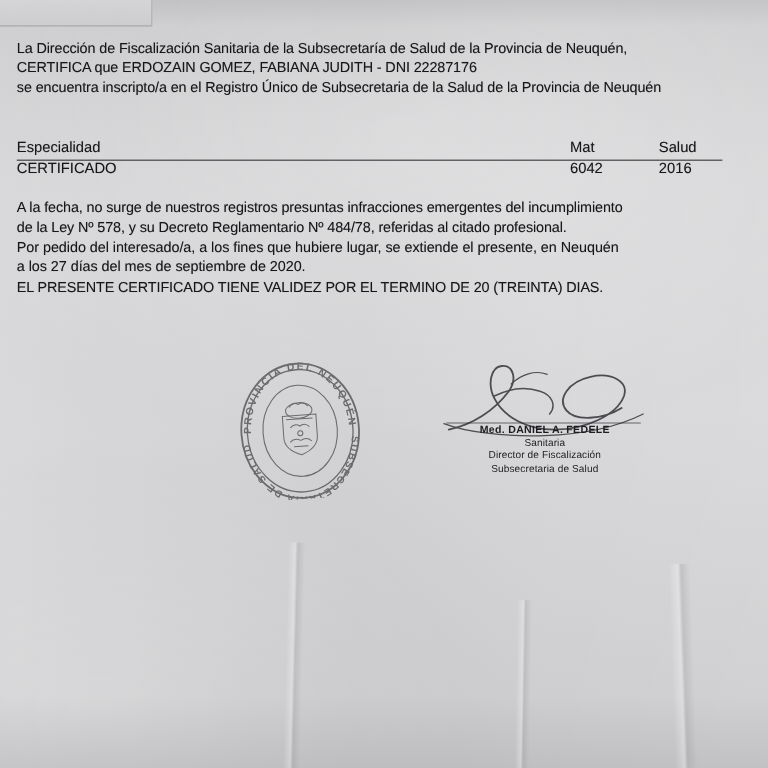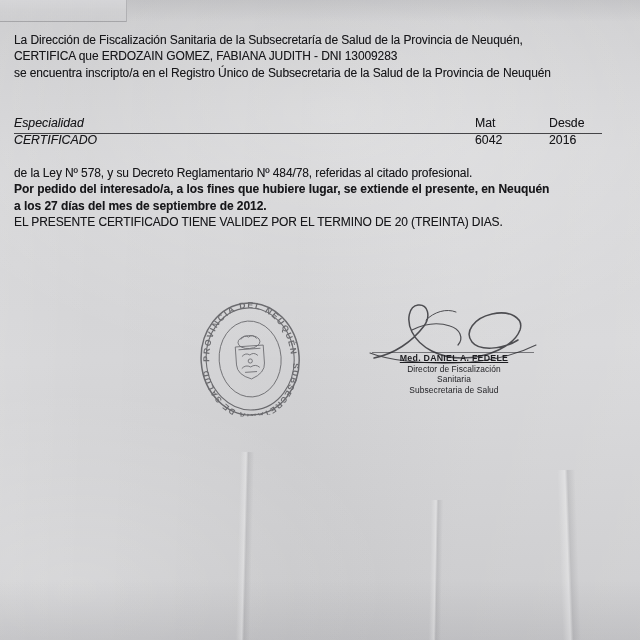--- a/index.html
+++ b/index.html
@@ -87,21 +87,21 @@
     position: absolute;
     left: 14px;
     width: 606px;
     font-size: 12px;
     line-height: 16.4px;
     letter-spacing: -0.1px;
     color: #17171a;
     text-shadow: 0 0 0.6px rgba(30,30,34,0.35);
   }
   .para .ln { display: block; white-space: nowrap; }
-  .para .ln.bold { font-weight: bold; letter-spacing: -0.05px; }
+  .para .ln.bold { font-weight: normal; letter-spacing: -0.05px; }
 
   #intro { top: 32px; }
   #closing { top: 165px; }
 
   
   #spec-table {
     position: absolute;
     left: 14px;
     top: 116px;
     width: 592px;
@@ -116,21 +116,21 @@
     height: 17px;
   }
   #spec-table .rule {
     position: absolute;
     left: 0; right: 4px;
     top: 17px;
     height: 1px;
     background: #2a2a2e;
     opacity: 0.85;
   }
-  .cell-name  { position: absolute; left: 0px; font-style: italic; }
+  .cell-name  { position: absolute; left: 0px; }
   .cell-mat   { position: absolute; left: 461px; }
   .cell-desde { position: absolute; left: 535px; }
 
   
   #seal {
     position: absolute;
     left: 198px;
     top: 298px;
     width: 104px;
     height: 118px;
@@ -160,21 +160,20 @@
     text-align: center;
     font-size: 8.4px;
     line-height: 10.6px;
     color: #1d1d21;
     letter-spacing: 0.1px;
   }
   #signature-block .sig-name {
     font-weight: bold;
     font-size: 8.8px;
     letter-spacing: 0.25px;
-    text-decoration: underline;
   }
   #sig-rule {
     position: absolute;
     left: 372px;
     top: 352px;
     width: 162px;
     height: 1px;
     background: rgba(40,40,45,0.55);
   }
 </style>
@@ -189,42 +188,43 @@
   <div class="bottom-band"></div>
   <div class="edge-artifact"></div>
   <div class="crease c1"></div>
   <div class="crease c4"></div>
   <div class="crease c5"></div>
 
   <div class="content">
 
     <div class="para" id="intro">
       <span class="ln">La Dirección de Fiscalización Sanitaria de la Subsecretaría de Salud de la Provincia de Neuquén,</span>
-      <span class="ln">CERTIFICA que ERDOZAIN GOMEZ, FABIANA JUDITH  - DNI 13009283</span>
+      <span class="ln">CERTIFICA que ERDOZAIN GOMEZ, FABIANA JUDITH  - DNI 22287176</span>
       <span class="ln">se encuentra inscripto/a en el Registro Único de Subsecretaria de la Salud de la Provincia de Neuquén</span>
     </div>
 
     <div id="spec-table">
       <div class="trow">
         <span class="cell-name">Especialidad</span>
         <span class="cell-mat">Mat</span>
-        <span class="cell-desde">Desde</span>
+        <span class="cell-desde">Salud</span>
         <span class="rule"></span>
       </div>
       <div class="trow">
         <span class="cell-name">CERTIFICADO</span>
         <span class="cell-mat">6042</span>
         <span class="cell-desde">2016</span>
       </div>
     </div>
 
     <div class="para" id="closing">
+      <span class="ln">A la fecha, no surge de nuestros registros presuntas infracciones emergentes del incumplimiento</span>
       <span class="ln">de la Ley Nº 578, y su Decreto Reglamentario Nº 484/78, referidas al citado profesional.</span>
       <span class="ln bold">Por pedido del interesado/a, a los fines que hubiere lugar, se extiende el presente, en Neuquén</span>
-      <span class="ln bold">a los 27 días del mes de septiembre de 2012.</span>
+      <span class="ln bold">a los 27 días del mes de septiembre de 2020.</span>
       <span class="ln">EL PRESENTE CERTIFICADO TIENE VALIDEZ POR EL TERMINO DE 20 (TREINTA) DIAS.</span>
     </div>
 
   </div>
 
   <div id="seal">
     <svg viewBox="0 0 104 118" xmlns="http://www.w3.org/2000/svg">
       <defs>
         <path id="arcTop" d="M 11,62 A 41,52 0 0 1 93,62" fill="none"></path>
         <path id="arcBot" d="M 95,62 A 43,54 0 0 1 9,62" fill="none"></path>
@@ -262,18 +262,18 @@
         <path d="M 2,57 C 20,64 52,68 86,67 C 118,66 146,60 168,49" stroke-width="1.1"></path>
         <path d="M 58,24 C 66,16 78,12 88,16" stroke-width="1.0"></path>
       </g>
     </svg>
   </div>
 
   <div id="sig-rule"></div>
 
   <div id="signature-block">
     <div class="sig-name">Med. DANIEL A. FEDELE</div>
+    <div>Sanitaria</div>
     <div>Director de Fiscalización</div>
-    <div>Sanitaria</div>
     <div>Subsecretaria de Salud</div>
   </div>
 
 </div>
 
 </body></html>

